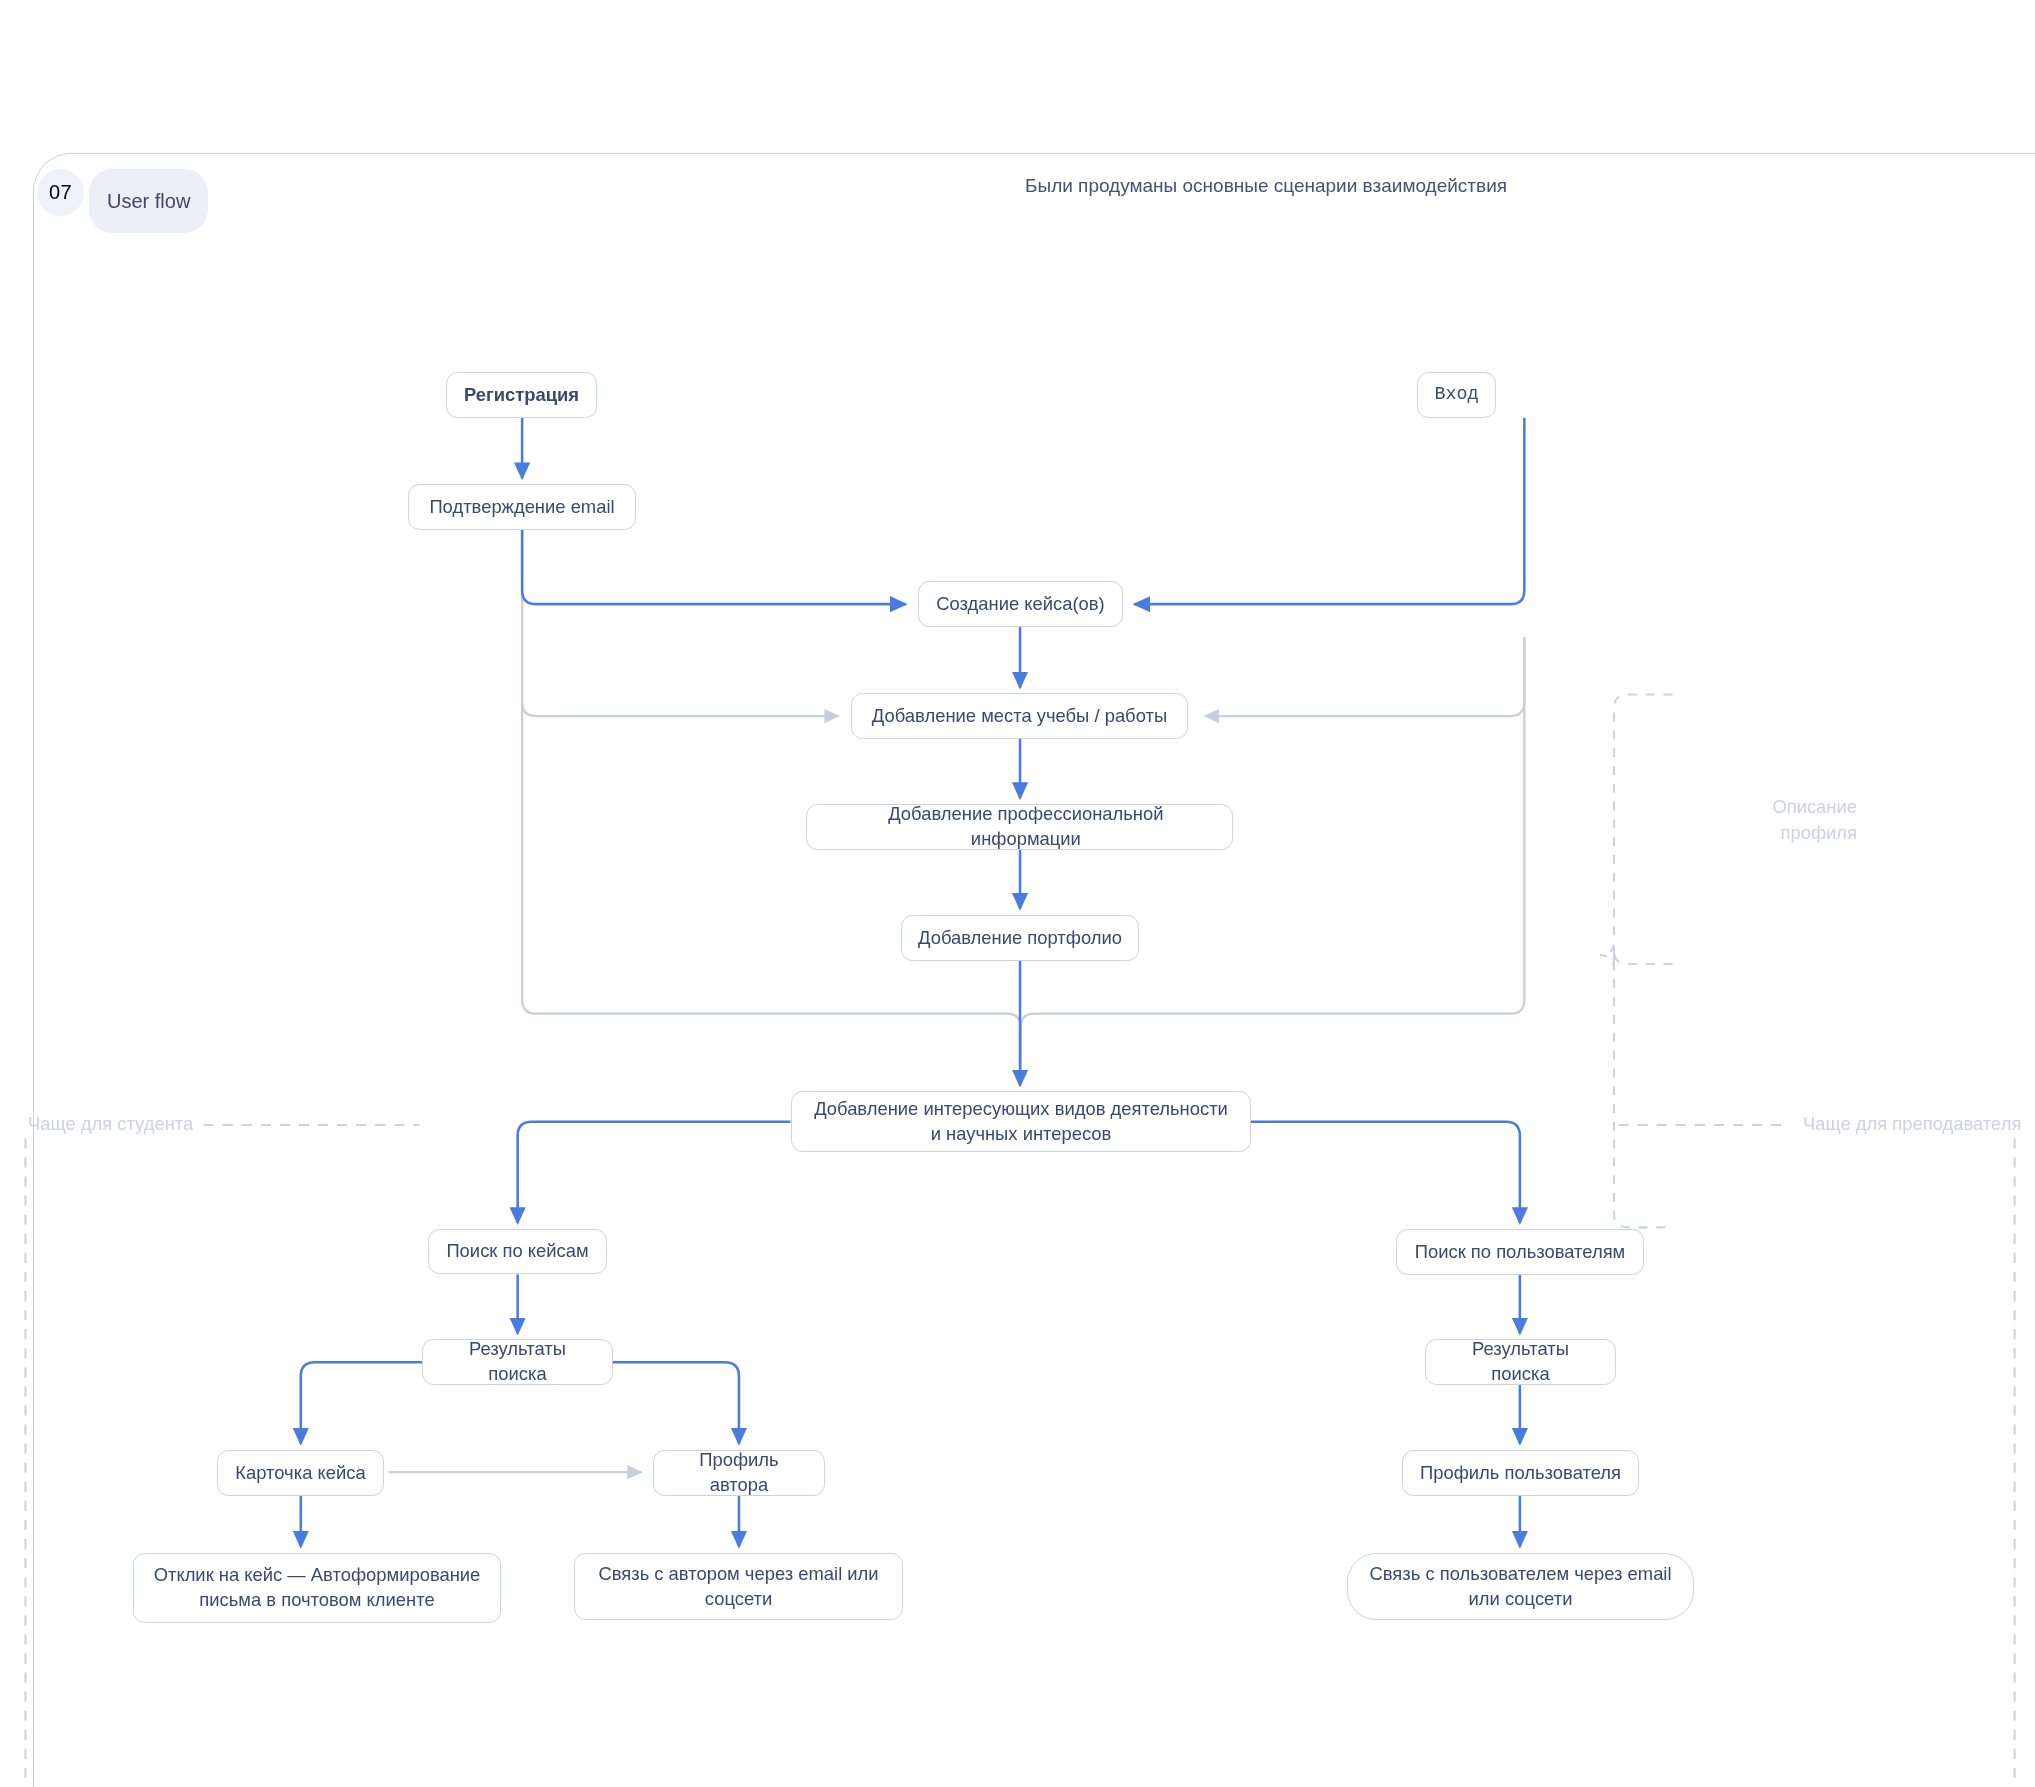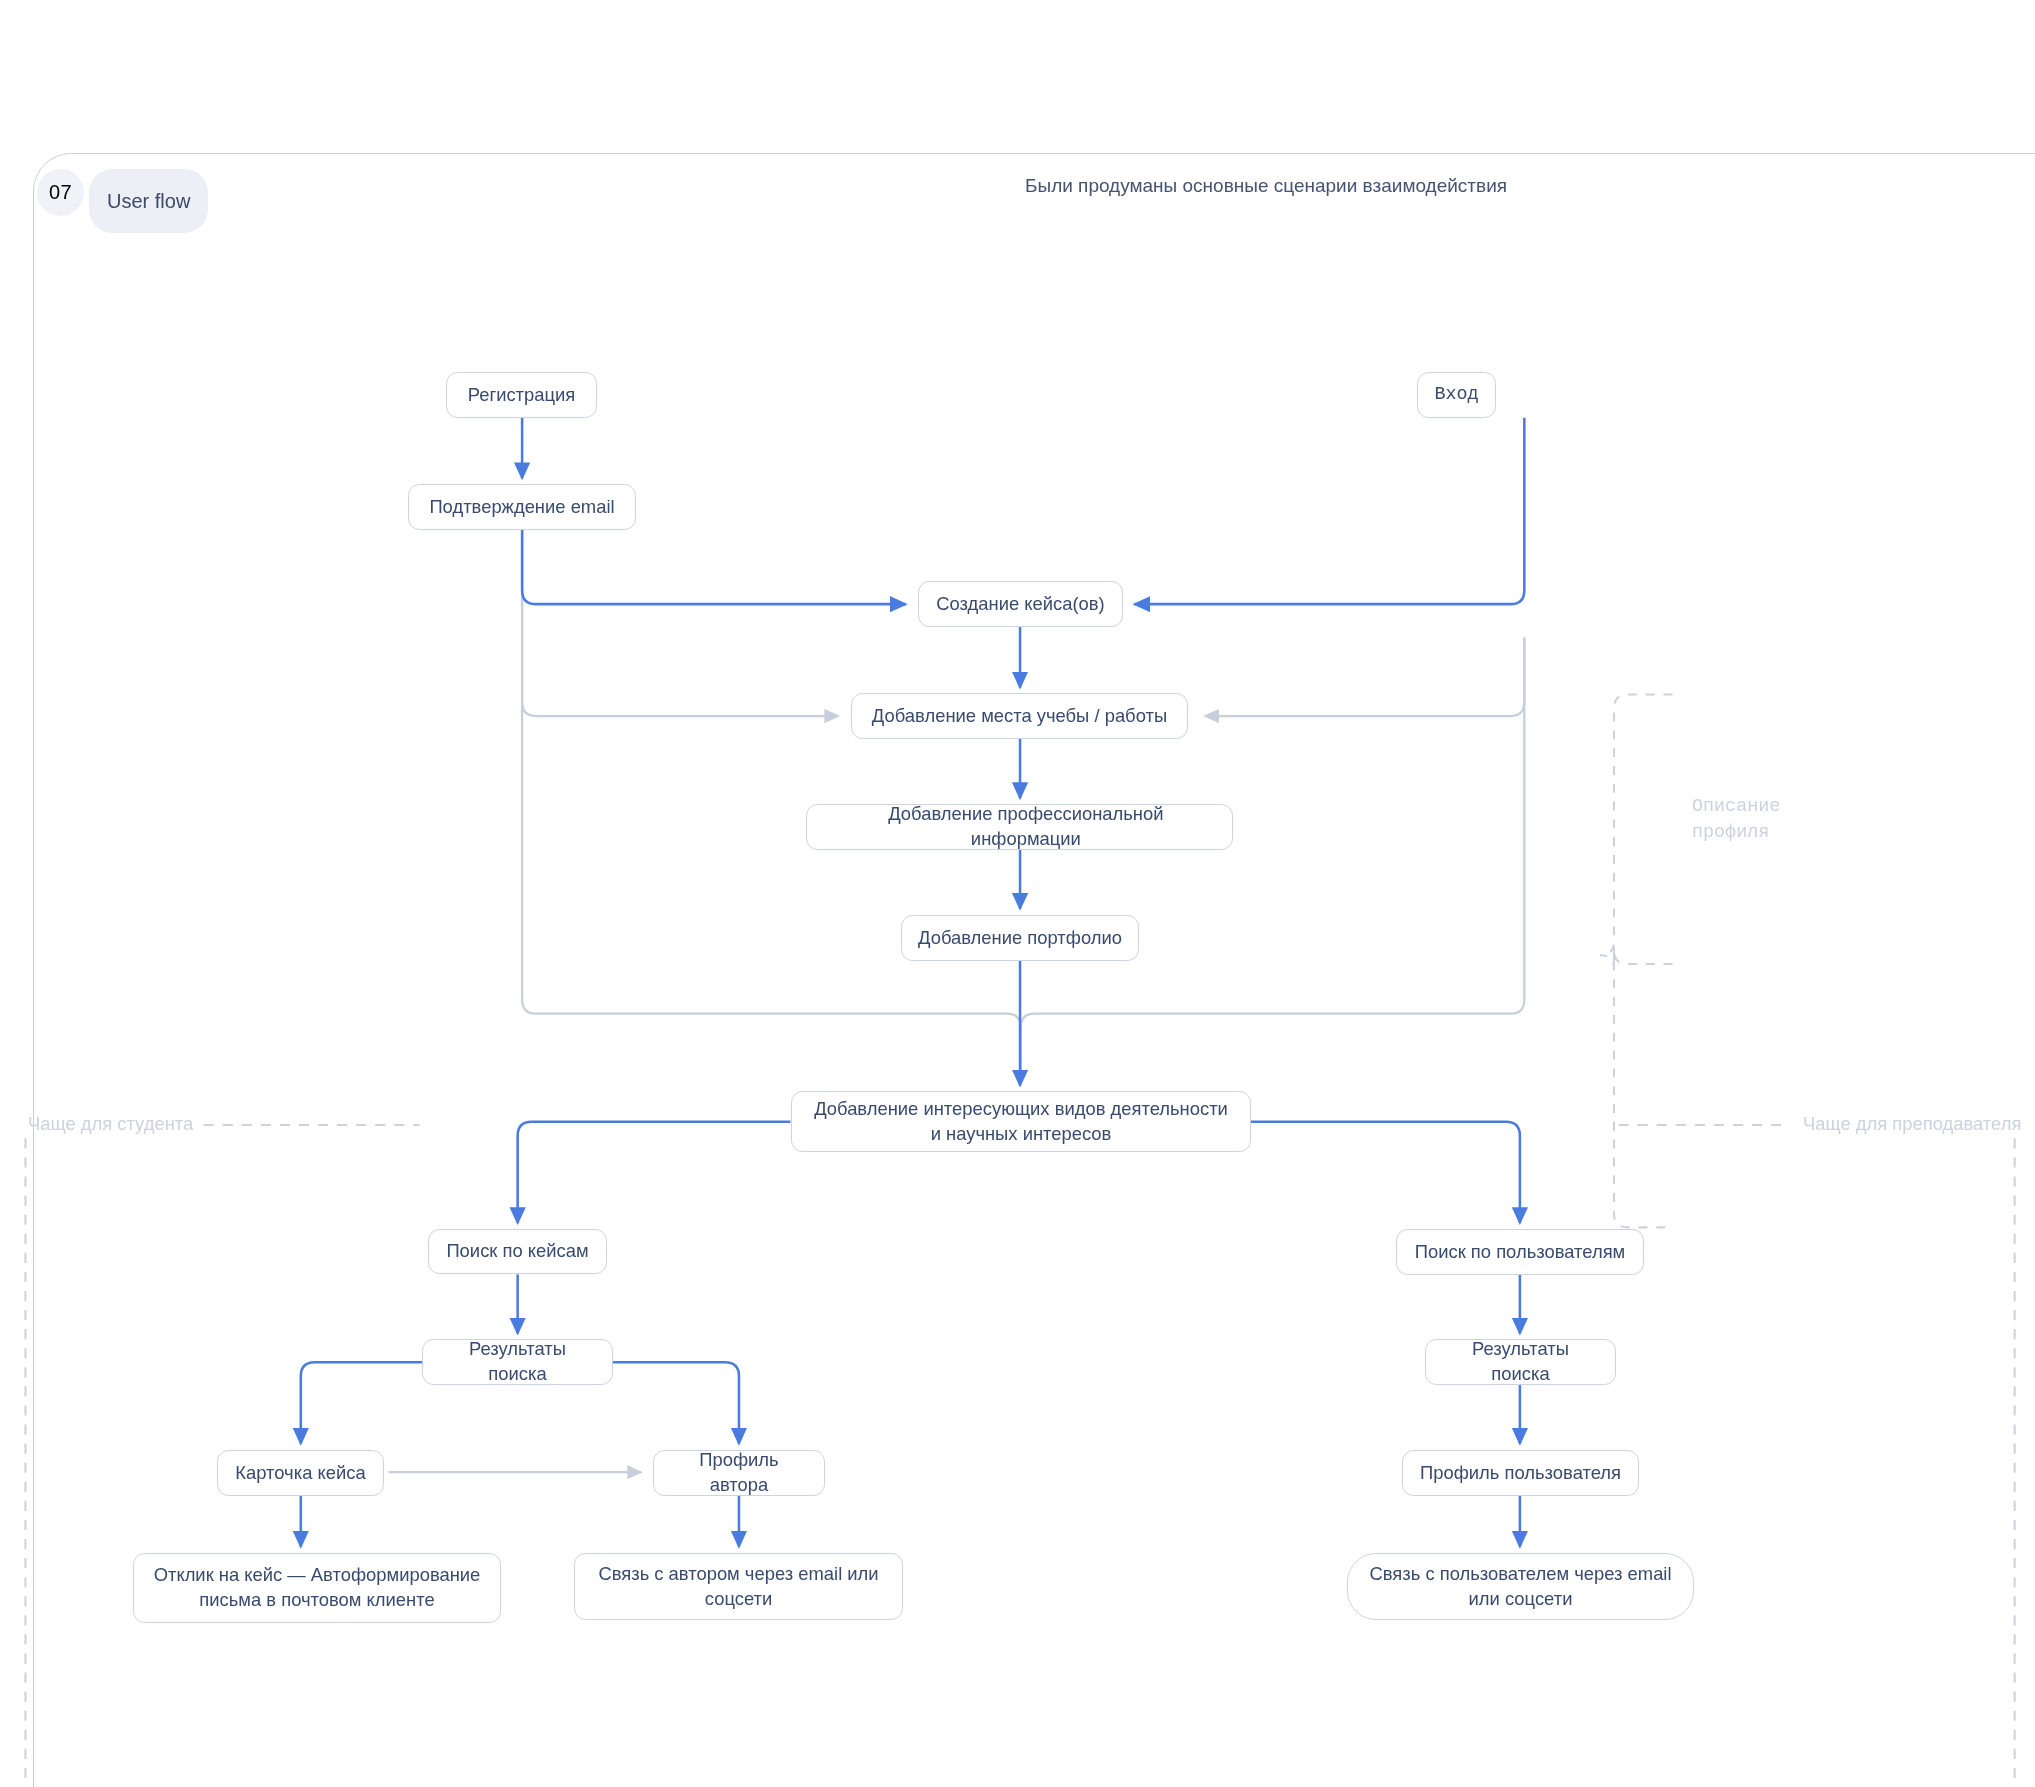--- a/index.html
+++ b/index.html
@@ -41,21 +41,21 @@
     border:1.6px solid #ccd4e1;border-radius:11.4px;background:#ffffff;
     color:#384a6d;font-size:18.4px;line-height:1.35;
     display:flex;align-items:center;justify-content:center;text-align:center;
     padding:0 15.3px;white-space:pre-line;
   }
   .zone-lbl{
     position:absolute;color:#ccd2de;font-size:18.4px;white-space:nowrap;
   }
   .brace-lbl{
     position:absolute;color:#ccd2de;font-size:18.4px;line-height:1.4;
-    text-align:left;white-space:pre-line;font-family:Liberation Mono, monospace;
+    text-align:right;white-space:pre-line;
   }
 </style>
 </head>
 <body>
 
 <div id="slide">
 
   <div class="card-frame"></div>
 
   <div class="hdr">
@@ -133,21 +133,21 @@
     </g>
   </svg>
 
   <div class="zone-lbl" style="left:28px;top:1113px;">Чаще для студента</div>
   <div class="zone-lbl" style="left:1803px;top:1113px;">Чаще для преподавателя</div>
 
   <div class="brace-lbl" style="left:1692px;top:794px;width:165px;">Описание
 профиля</div>
 
   <div id="node-layer">
-      <div class="node" style="left: 446px; top: 372px; width: 151px; height: 46px;">Регистрация</div>
+      <div class="node" style="left: 446px; top: 372px; width: 151px; height: 46px; font-weight: bold;">Регистрация</div>
       <div class="node" style="left: 1417px; top: 372px; width: 79px; height: 46px; font-family: Liberation Mono, monospace;">Вход</div>
       <div class="node" style="left: 408px; top: 484px; width: 228px; height: 46px;">Подтверждение email</div>
       <div class="node" style="left: 918px; top: 581px; width: 205px; height: 46px;">Создание кейса(ов)</div>
       <div class="node" style="left: 851px; top: 693px; width: 337px; height: 46px;">Добавление места учебы / работы</div>
       <div class="node" style="left: 806px; top: 804px; width: 427px; height: 46px; padding-left: 28px;">Добавление профессиональной информации</div>
       <div class="node" style="left: 901px; top: 915px; width: 238px; height: 46px;">Добавление портфолио</div>
       <div class="node" style="left: 791px; top: 1091px; width: 460px; height: 61px;">Добавление интересующих видов деятельности
 и научных интересов</div>
       <div class="node" style="left: 428px; top: 1229px; width: 179px; height: 45px;">Поиск по кейсам</div>
       <div class="node" style="left: 1396px; top: 1229px; width: 248px; height: 46px;">Поиск по пользователям</div>

